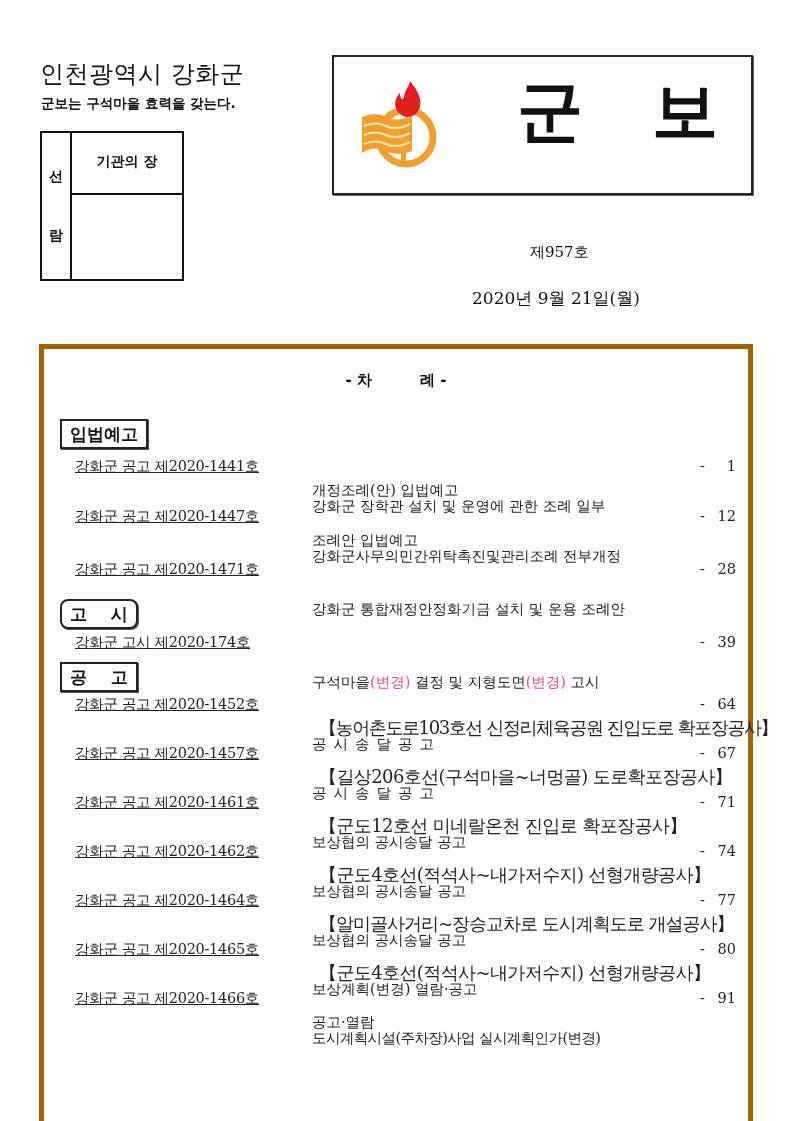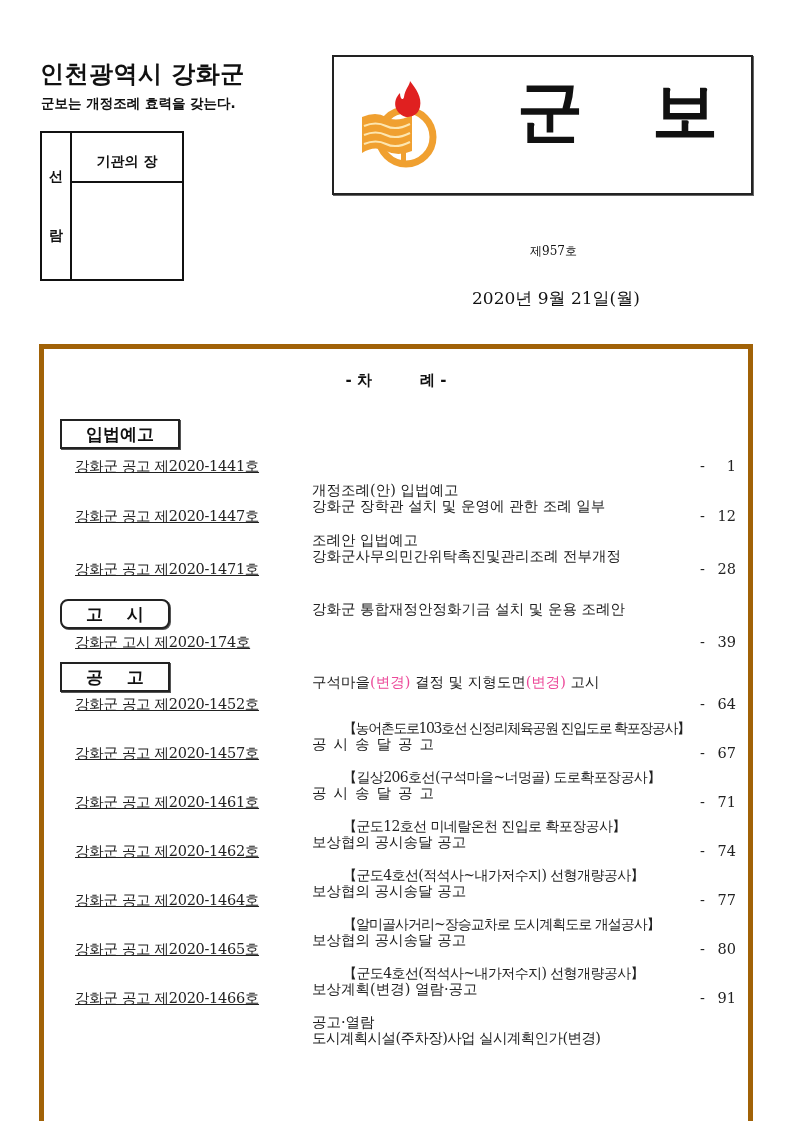--- a/index.html
+++ b/index.html
@@ -1,56 +1,56 @@
 <!DOCTYPE html>
 <html><head>
 <meta charset="utf-8">
 <style>
   * { margin: 0; padding: 0; box-sizing: border-box; }
   html, body { width: 793px; height: 1121px; background: #fff; overflow: hidden; }
   body { position: relative; font-family: "DejaVu Serif", serif; color: #111; }
 
-  .org-title { position: absolute; left: 40px; top: 58px; font-family: "DejaVu Sans", sans-serif; font-weight: bold; font-size: 24px; letter-spacing: 0.5px; color: #111; }
+  .org-title { position: absolute; left: 40px; top: 58px; font-family: "DejaVu Sans", sans-serif; font-weight: normal; font-size: 24px; letter-spacing: 0.5px; color: #111; }
   .org-subtitle { position: absolute; left: 41px; top: 95px; font-family: "DejaVu Sans", sans-serif; font-weight: bold; font-size: 13.5px; color: #111; }
 
   .seonram { position: absolute; left: 40px; top: 131px; width: 144px; height: 150px; border: 2px solid #111; }
   .seonram .left-col { position: absolute; left: 0; top: 0; width: 30px; height: 146px; border-right: 2px solid #111; }
   .seonram .v1 { position: absolute; left: 7px; top: 35px; font-family: "DejaVu Sans", sans-serif; font-weight: bold; font-size: 14px; }
   .seonram .v2 { position: absolute; left: 7px; top: 94px; font-family: "DejaVu Sans", sans-serif; font-weight: bold; font-size: 14px; }
-  .seonram .top-cell { position: absolute; left: 30px; top: 0; width: 110px; height: 50px; border-bottom: 2px solid #111; display: flex; align-items: flex-start; justify-content: center; padding-top: 20px; font-family: "DejaVu Sans", sans-serif; font-weight: bold; font-size: 14px; }
+  .seonram .top-cell { position: absolute; left: 30px; top: 0; width: 110px; height: 62px; border-bottom: 2px solid #111; display: flex; align-items: flex-start; justify-content: center; padding-top: 20px; font-family: "DejaVu Sans", sans-serif; font-weight: bold; font-size: 14px; }
 
   .masthead { position: absolute; left: 332px; top: 55px; width: 421px; height: 140px; border: 2px solid #222; box-shadow: 1px 1px 0 #666; }
   .masthead .logo { position: absolute; left: 22px; top: 22px; width: 90px; height: 95px; }
   .masthead .title-a { position: absolute; left: 183px; top: 22px; font-family: "DejaVu Sans", sans-serif; font-weight: bold; font-size: 66px; line-height: 1; }
   .masthead .title-b { position: absolute; left: 318px; top: 22px; font-family: "DejaVu Sans", sans-serif; font-weight: bold; font-size: 66px; line-height: 1; }
 
-  .issue-no { position: absolute; left: 530px; top: 243px; font-size: 12px; font-family: "DejaVu Serif", serif; }
+  .issue-no { position: absolute; left: 530px; top: 243px; font-size: 15px; font-family: "DejaVu Serif", serif; }
   .issue-date { position: absolute; left: 472px; top: 287px; font-size: 17px; font-family: "DejaVu Serif", serif; }
 
   .toc { position: absolute; left: 39px; top: 344px; width: 714px; height: 860px; border: 5px solid #a16207; }
   .toc-heading { position: absolute; left: 0; right: 0; top: 22px; text-align: center; font-family: "DejaVu Sans", sans-serif; font-weight: bold; font-size: 15px; }
   .toc-heading span.gap { display: inline-block; width: 48px; }
 
-  .section-box { position: absolute; left: 16px; border: 2px solid #222; padding: 0 24px; height: 30px; line-height: 26px; font-family: "DejaVu Sans", sans-serif; font-weight: bold; font-size: 17px; box-shadow: 1px 1px 0 #555; background: #fff; }
+  .section-box { position: absolute; left: 16px; border: 2px solid #222; padding: 0 8px; height: 30px; line-height: 26px; font-family: "DejaVu Sans", sans-serif; font-weight: bold; font-size: 17px; box-shadow: 1px 1px 0 #555; background: #fff; }
 
   .entry { position: absolute; left: 0; right: 0; font-size: 14.5px; line-height: 24px; font-family: "DejaVu Serif", serif; color: #222; }
   .entry .num { position: absolute; left: 31px; top: 0; white-space: nowrap; letter-spacing: -0.3px; text-decoration: underline; }
   .entry .title { position: absolute; left: 268px; top: 0; width: 382px; white-space: nowrap; margin-top: 40px; }
   .entry .title2 { position: absolute; left: 268px; top: 24px; white-space: nowrap; }
-  .entry .sub { position: absolute; left: 275px; top: 24px; white-space: nowrap; font-size: 14px; letter-spacing: -0.6px; margin-left: 24px; }
+  .entry .sub { position: absolute; left: 275px; top: 24px; white-space: nowrap; font-size: 18px; letter-spacing: -0.6px; }
   .entry .dash { position: absolute; left: 656px; top: 0; }
   .entry .page { position: absolute; right: 12px; top: 0; text-align: right; }
   .spaced { letter-spacing: 7px; }
   .red { color: #ec4899; }
 </style>
 </head>
 <body>
 
 <div class="org-title">인천광역시 강화군</div>
-<div class="org-subtitle">군보는 개정조례 효력을 갖는다.</div>
+<div class="org-subtitle">군보는 구석마을 효력을 갖는다.</div>
 
 <div class="seonram">
   <div class="left-col">
     <span class="v1">선</span>
     <span class="v2">람</span>
   </div>
   <div class="top-cell">기관의 장</div>
 </div>
 
 <div class="masthead">

